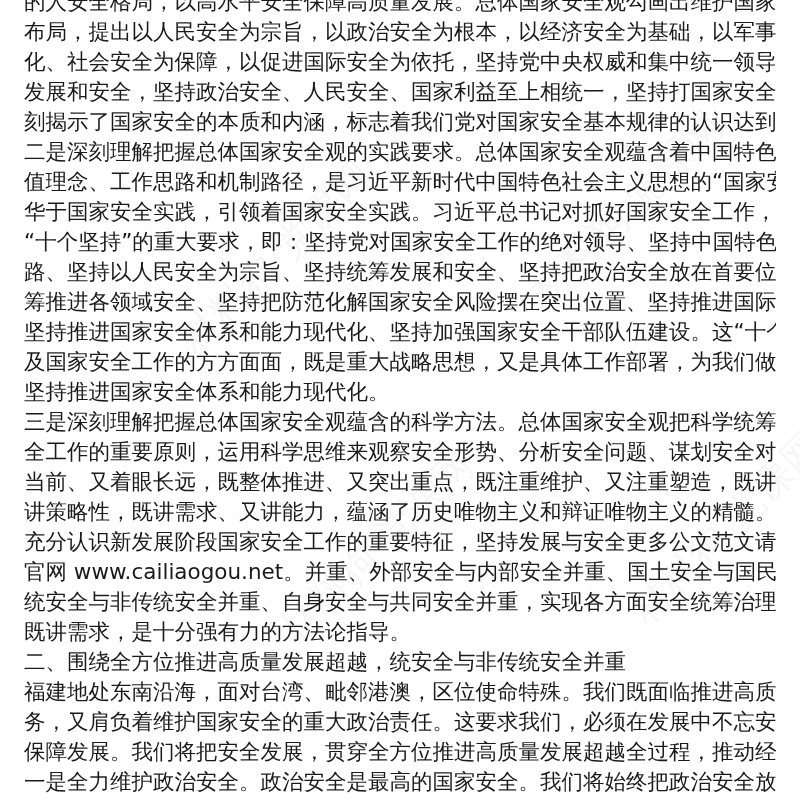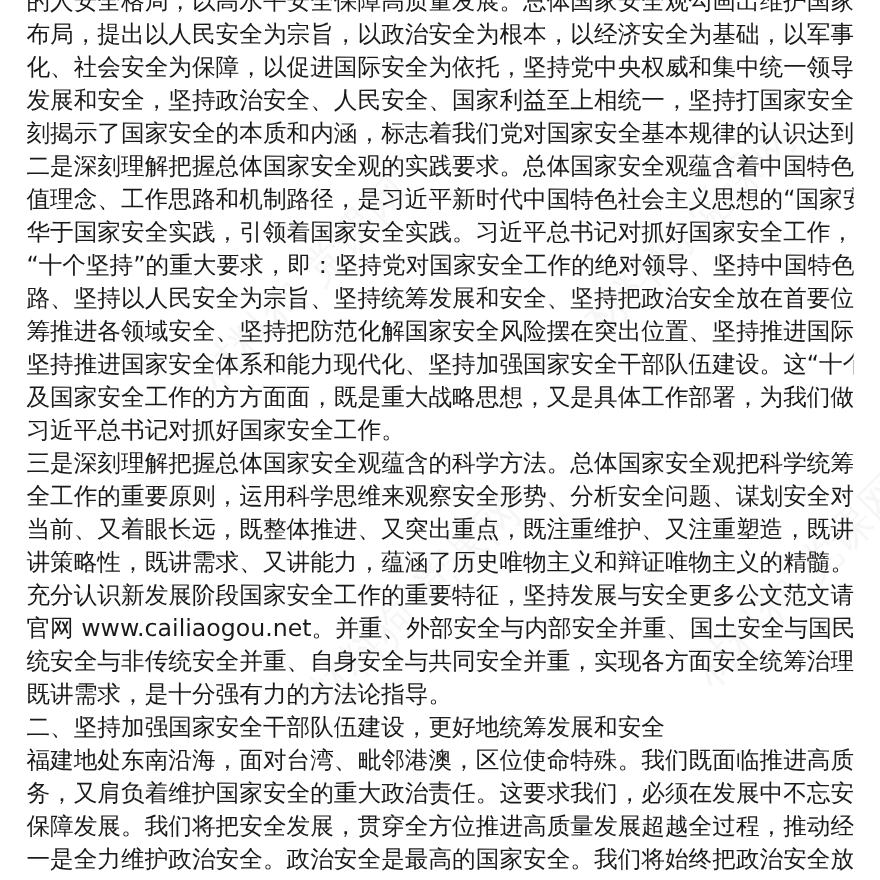--- a/index.html
+++ b/index.html
@@ -59,27 +59,27 @@
     <span class="line">发展和安全，坚持政治安全、人民安全、国家利益至上相统一，坚持打国家安全总体战，深</span>
     <span class="line last">刻揭示了国家安全的本质和内涵，标志着我们党对国家安全基本规律的认识达到了新高度。</span>
     <span class="line">二是深刻理解把握总体国家安全观的实践要求。总体国家安全观蕴含着中国特色国家安全价</span>
     <span class="line">值理念、工作思路和机制路径，是习近平新时代中国特色社会主义思想的“国家安全篇”，升</span>
     <span class="line">华于国家安全实践，引领着国家安全实践。习近平总书记对抓好国家安全工作，明确提出了</span>
     <span class="line">“十个坚持”的重大要求，即：坚持党对国家安全工作的绝对领导、坚持中国特色国家安全道</span>
     <span class="line">路、坚持以人民安全为宗旨、坚持统筹发展和安全、坚持把政治安全放在首要位置、坚持统</span>
     <span class="line">筹推进各领域安全、坚持把防范化解国家安全风险摆在突出位置、坚持推进国际共同安全、</span>
     <span class="line">坚持推进国家安全体系和能力现代化、坚持加强国家安全干部队伍建设。这“十个坚持”，涉</span>
     <span class="line">及国家安全工作的方方面面，既是重大战略思想，又是具体工作部署，为我们做好新时代国</span>
-    <span class="line last">习近平总书记对抓好国家安全工作。</span>
+    <span class="line last">坚持推进国家安全体系和能力现代化。</span>
     <span class="line">三是深刻理解把握总体国家安全观蕴含的科学方法。总体国家安全观把科学统筹作为国家安</span>
     <span class="line">全工作的重要原则，运用科学思维来观察安全形势、分析安全问题、谋划安全对策，既立足</span>
     <span class="line">当前、又着眼长远，既整体推进、又突出重点，既注重维护、又注重塑造，既讲原则性、又</span>
     <span class="line">讲策略性，既讲需求、又讲能力，蕴涵了历史唯物主义和辩证唯物主义的精髓。这对于我们</span>
     <span class="line">充分认识新发展阶段国家安全工作的重要特征，坚持发展与安全更多公文范文请登录材料狗</span>
     <span class="line">官网 www.cailiaogou.net。并重、外部安全与内部安全并重、国土安全与国民安全并重、传</span>
     <span class="line">统安全与非传统安全并重、自身安全与共同安全并重，实现各方面安全统筹治理、良性互动、</span>
     <span class="line last">既讲需求，是十分强有力的方法论指导。</span>
-    <span class="line last">二、坚持加强国家安全干部队伍建设，更好地统筹发展和安全</span>
+    <span class="line last">二、围绕全方位推进高质量发展超越，统安全与非传统安全并重</span>
     <span class="line">福建地处东南沿海，面对台湾、毗邻港澳，区位使命特殊。我们既面临推进高质量发展的任</span>
     <span class="line">务，又肩负着维护国家安全的重大政治责任。这要求我们，必须在发展中不忘安全、以安全</span>
     <span class="line">保障发展。我们将把安全发展，贯穿全方位推进高质量发展超越全过程，推动经济社会发展</span>
     <span class="line">一是全力维护政治安全。政治安全是最高的国家安全。我们将始终把政治安全放在首位，聚</span>
   </div>
 
 </body></html>

